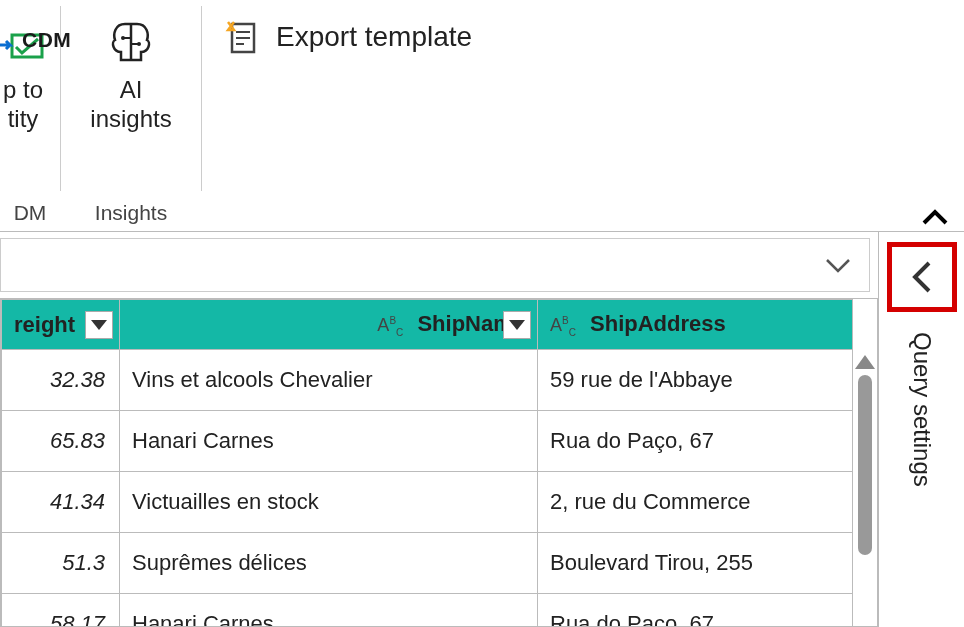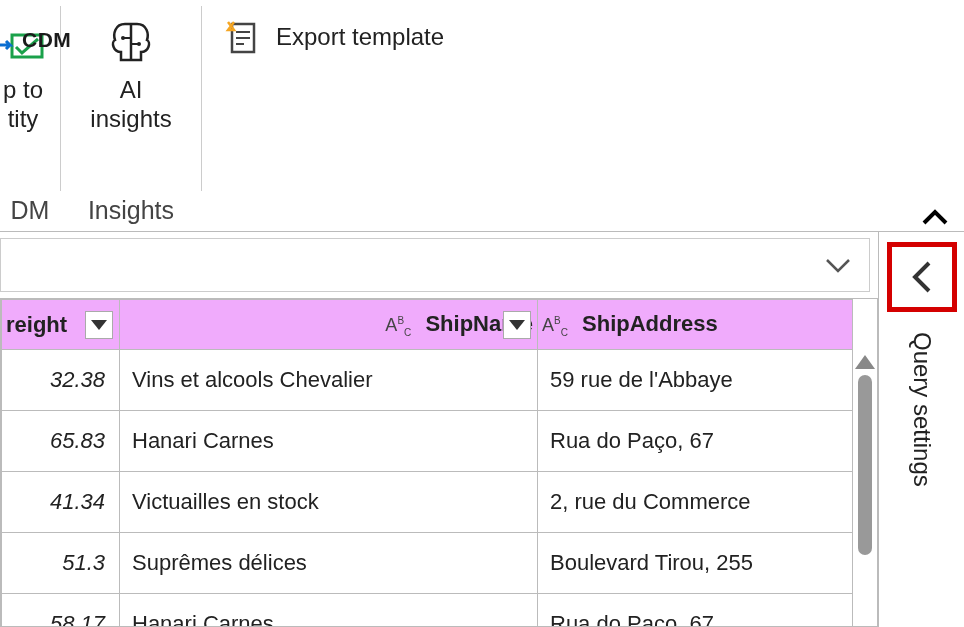--- a/index.html
+++ b/index.html
@@ -32,21 +32,21 @@
   .ribbon-divider {
     width: 1px;
     background: #ccc;
     margin: 6px 0 40px 0;
   }
   .ribbon-group-label {
     position: absolute;
     bottom: 6px;
     left: 0; right: 0;
     text-align: center;
-    font-size: 25px;
+    font-size: 21px;
     color: #444;
   }
   .ribbon-button {
     display: flex;
     flex-direction: column;
     align-items: center;
     cursor: pointer;
     padding: 4px 6px;
     text-align: center;
   }
@@ -62,21 +62,21 @@
     color: #222;
     line-height: 1.2;
   }
   .ribbon-inline-button {
     display: flex;
     align-items: center;
     cursor: pointer;
     gap: 14px;
     padding: 8px 0 0 8px;
     align-self: flex-start;
-    font-size: 24px;
+    font-size: 28px;
     color: #222;
   }
   .cdm-badge {
     position: absolute;
     top: 28px;
     left: 22px;
     font-weight: 700;
     font-size: 21px;
     color: #1b1b1b;
     letter-spacing: 0.5px;
@@ -172,23 +172,23 @@
     border-radius: 7px;
     margin: 0 auto;
     cursor: pointer;
   }
 
   table {
     width: calc(100% - 24px);
     border-collapse: collapse;
   }
   th {
-    background: #f0abfc;
+    background: #14b8a6;
     border: 1px solid #bbb;
-    padding: 8px 4px;
+    padding: 8px 12px;
     text-align: left;
     font-weight: 400;
     position: relative;
     height: 50px;
   }
   th .type-icon {
     font-family: Arial, sans-serif;
     font-size: 18px;
     color: #444;
     margin-right: 8px;

